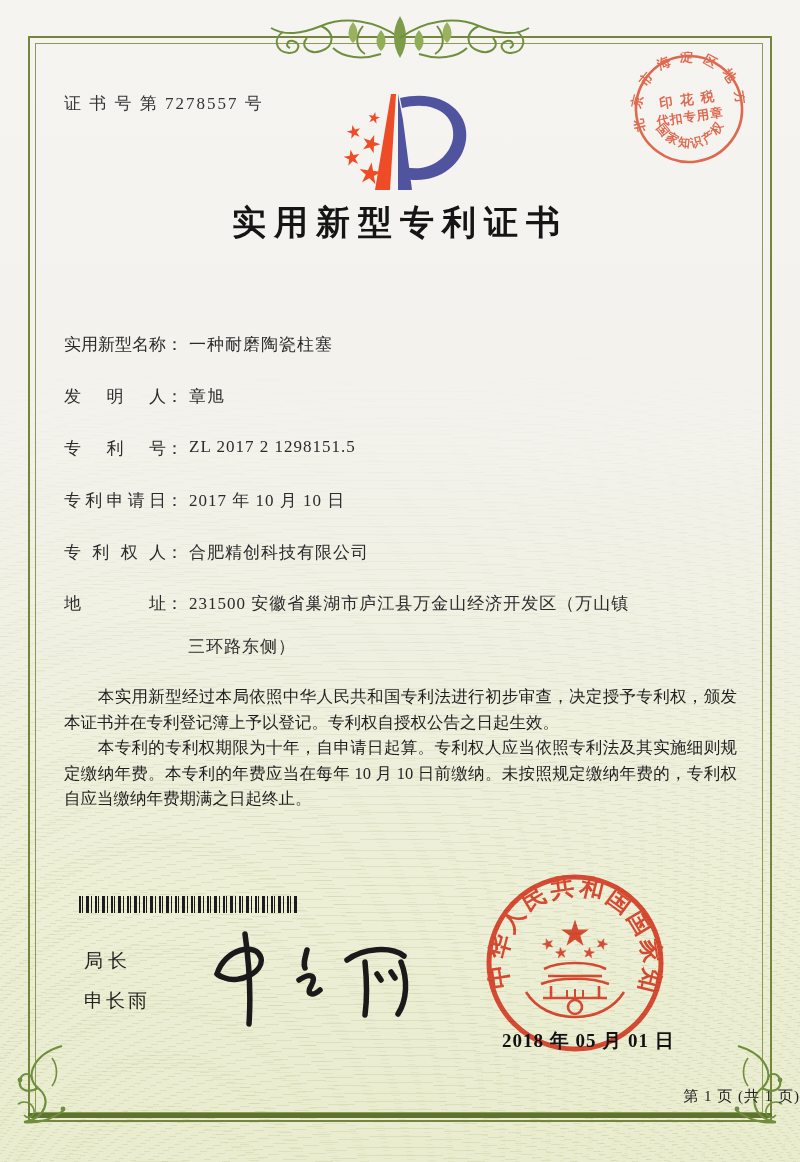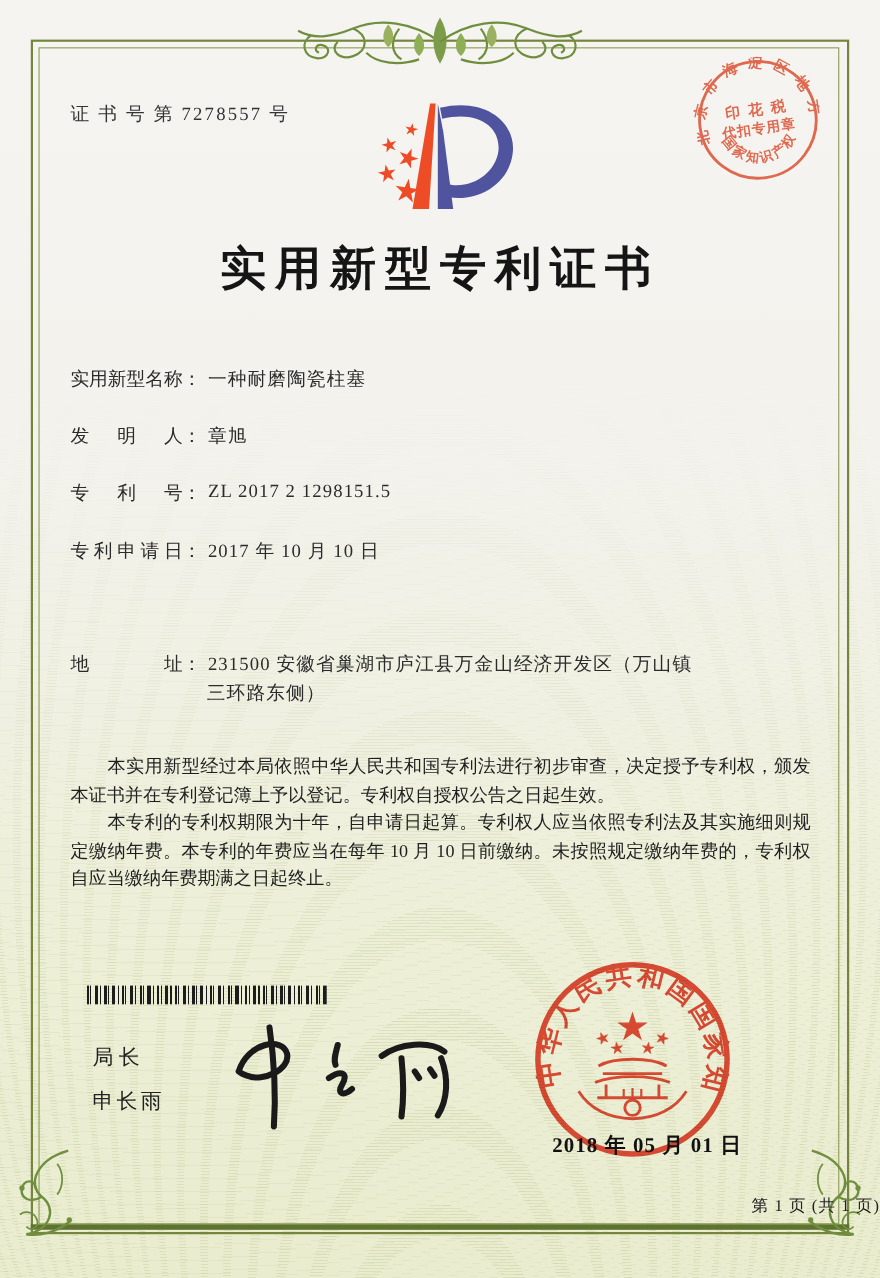--- a/index.html
+++ b/index.html
@@ -10,29 +10,29 @@
     background:
       repeating-radial-gradient(1400px 420px at 50% 135%, rgba(148,170,90,.18) 0 1px, transparent 1px 9px),
       repeating-radial-gradient(1100px 360px at 20% 150%, rgba(148,170,90,.10) 0 1px, transparent 1px 12px);
     -webkit-mask-image:linear-gradient(to bottom,transparent 0 30%,rgba(0,0,0,.55) 55%,#000 78%);
     mask-image:linear-gradient(to bottom,transparent 0 30%,rgba(0,0,0,.55) 55%,#000 78%);}
   .frame-outer{position:absolute;left:28px;top:36px;width:740px;height:1082px;border:2px solid #75853e;z-index:2;}
   .frame-inner{position:absolute;left:35px;top:43px;width:726px;height:1068px;border:1px solid #8b9b52;z-index:2;}
   .frame-bottom-heavy{position:absolute;left:28px;top:1113px;width:744px;height:5px;background:#5e7330;z-index:3;}
   .abs{position:absolute;}
   .cert-number{left:64px;top:92px;font-size:17px;letter-spacing:2px;color:#333;z-index:4;}
-  .doc-title{left:0;top:216px;width:100%;text-align:center;font-size:42px;font-weight:bold;
+  .doc-title{left:0;top:200px;width:100%;text-align:center;font-size:34px;font-weight:bold;
     letter-spacing:8px;color:#151515;z-index:4;}
   .field-row{left:64px;width:690px;font-size:17px;color:#2b2b2b;z-index:4;}
   .flabel{display:inline-block;width:102px;text-align:justify;text-align-last:justify;vertical-align:top;}
   .fcolon{display:inline-block;vertical-align:top;}
   .fvalue{display:inline-block;margin-left:6px;letter-spacing:1px;vertical-align:top;}
   .fr0{top:333px;} .fr1{top:385px;} .fr2{top:437px;} .fr3{top:489px;} .fr4{top:541px;}
   .fr5{top:592px;} .fr6{top:647px;}
-  .addr-line2{margin-left:124px;letter-spacing:1px;margin-top:3px;}
+  .addr-line2{margin-left:124px;letter-spacing:1px;margin-top:20px;}
   .grant-no{position:absolute;left:391px;top:0;}
   .body-text{left:64px;top:684px;width:673px;font-size:16.5px;line-height:25.6px;
     text-align:justify;color:#1f1f1f;z-index:4;}
   .body-text p{margin:0;text-indent:2.05em;}
   .barcode{left:79px;top:896px;width:218px;height:17px;z-index:4;
     background:repeating-linear-gradient(90deg,#1c1c1c 0 2px,transparent 2px 3px,#1c1c1c 3px 4px,
       transparent 4px 7px,#1c1c1c 7px 10px,transparent 10px 12px,#1c1c1c 12px 13px,transparent 13px 16px);}
   .signer-role{left:84px;top:948px;font-size:19px;letter-spacing:5px;color:#222;z-index:4;}
   .signer-name{left:84px;top:988px;font-size:19px;letter-spacing:3px;color:#222;z-index:4;}
   .signature{left:195px;top:922px;z-index:4;}
@@ -142,20 +142,23 @@
   </div>
   <div class="abs field-row fr0">
     <span class="flabel">实用新型名称</span><span class="fcolon">：</span><span class="fvalue">一种耐磨陶瓷柱塞</span>
   </div>
   <div class="abs field-row fr2">
     <span class="flabel">专利号</span><span class="fcolon">：</span><span class="fvalue">ZL 2017 2 1298151.5</span>
   </div>
   <div class="abs field-row fr3">
     <span class="flabel">专利申请日</span><span class="fcolon">：</span><span class="fvalue">2017 年 10 月 10 日</span>
   </div>
+  <div class="abs field-row fr4">
+    <span class="flabel">专利权人</span><span class="fcolon">：</span><span class="fvalue">合肥精创科技有限公司</span>
+  </div>
   <div class="abs field-row fr5">
     <div>
       <span class="flabel">地址</span><span class="fcolon">：</span><span class="fvalue">231500 安徽省巢湖市庐江县万金山经济开发区（万山镇</span>
     </div>
     <div class="addr-line2">三环路东侧）</div>
   </div>
 
   <div class="abs body-text">
     <p>本实用新型经过本局依照中华人民共和国专利法进行初步审查，决定授予专利权，颁发本证书并在专利登记簿上予以登记。专利权自授权公告之日起生效。</p>
     <p>本专利的专利权期限为十年，自申请日起算。专利权人应当依照专利法及其实施细则规定缴纳年费。本专利的年费应当在每年 10 月 10 日前缴纳。未按照规定缴纳年费的，专利权自应当缴纳年费期满之日起终止。</p>

